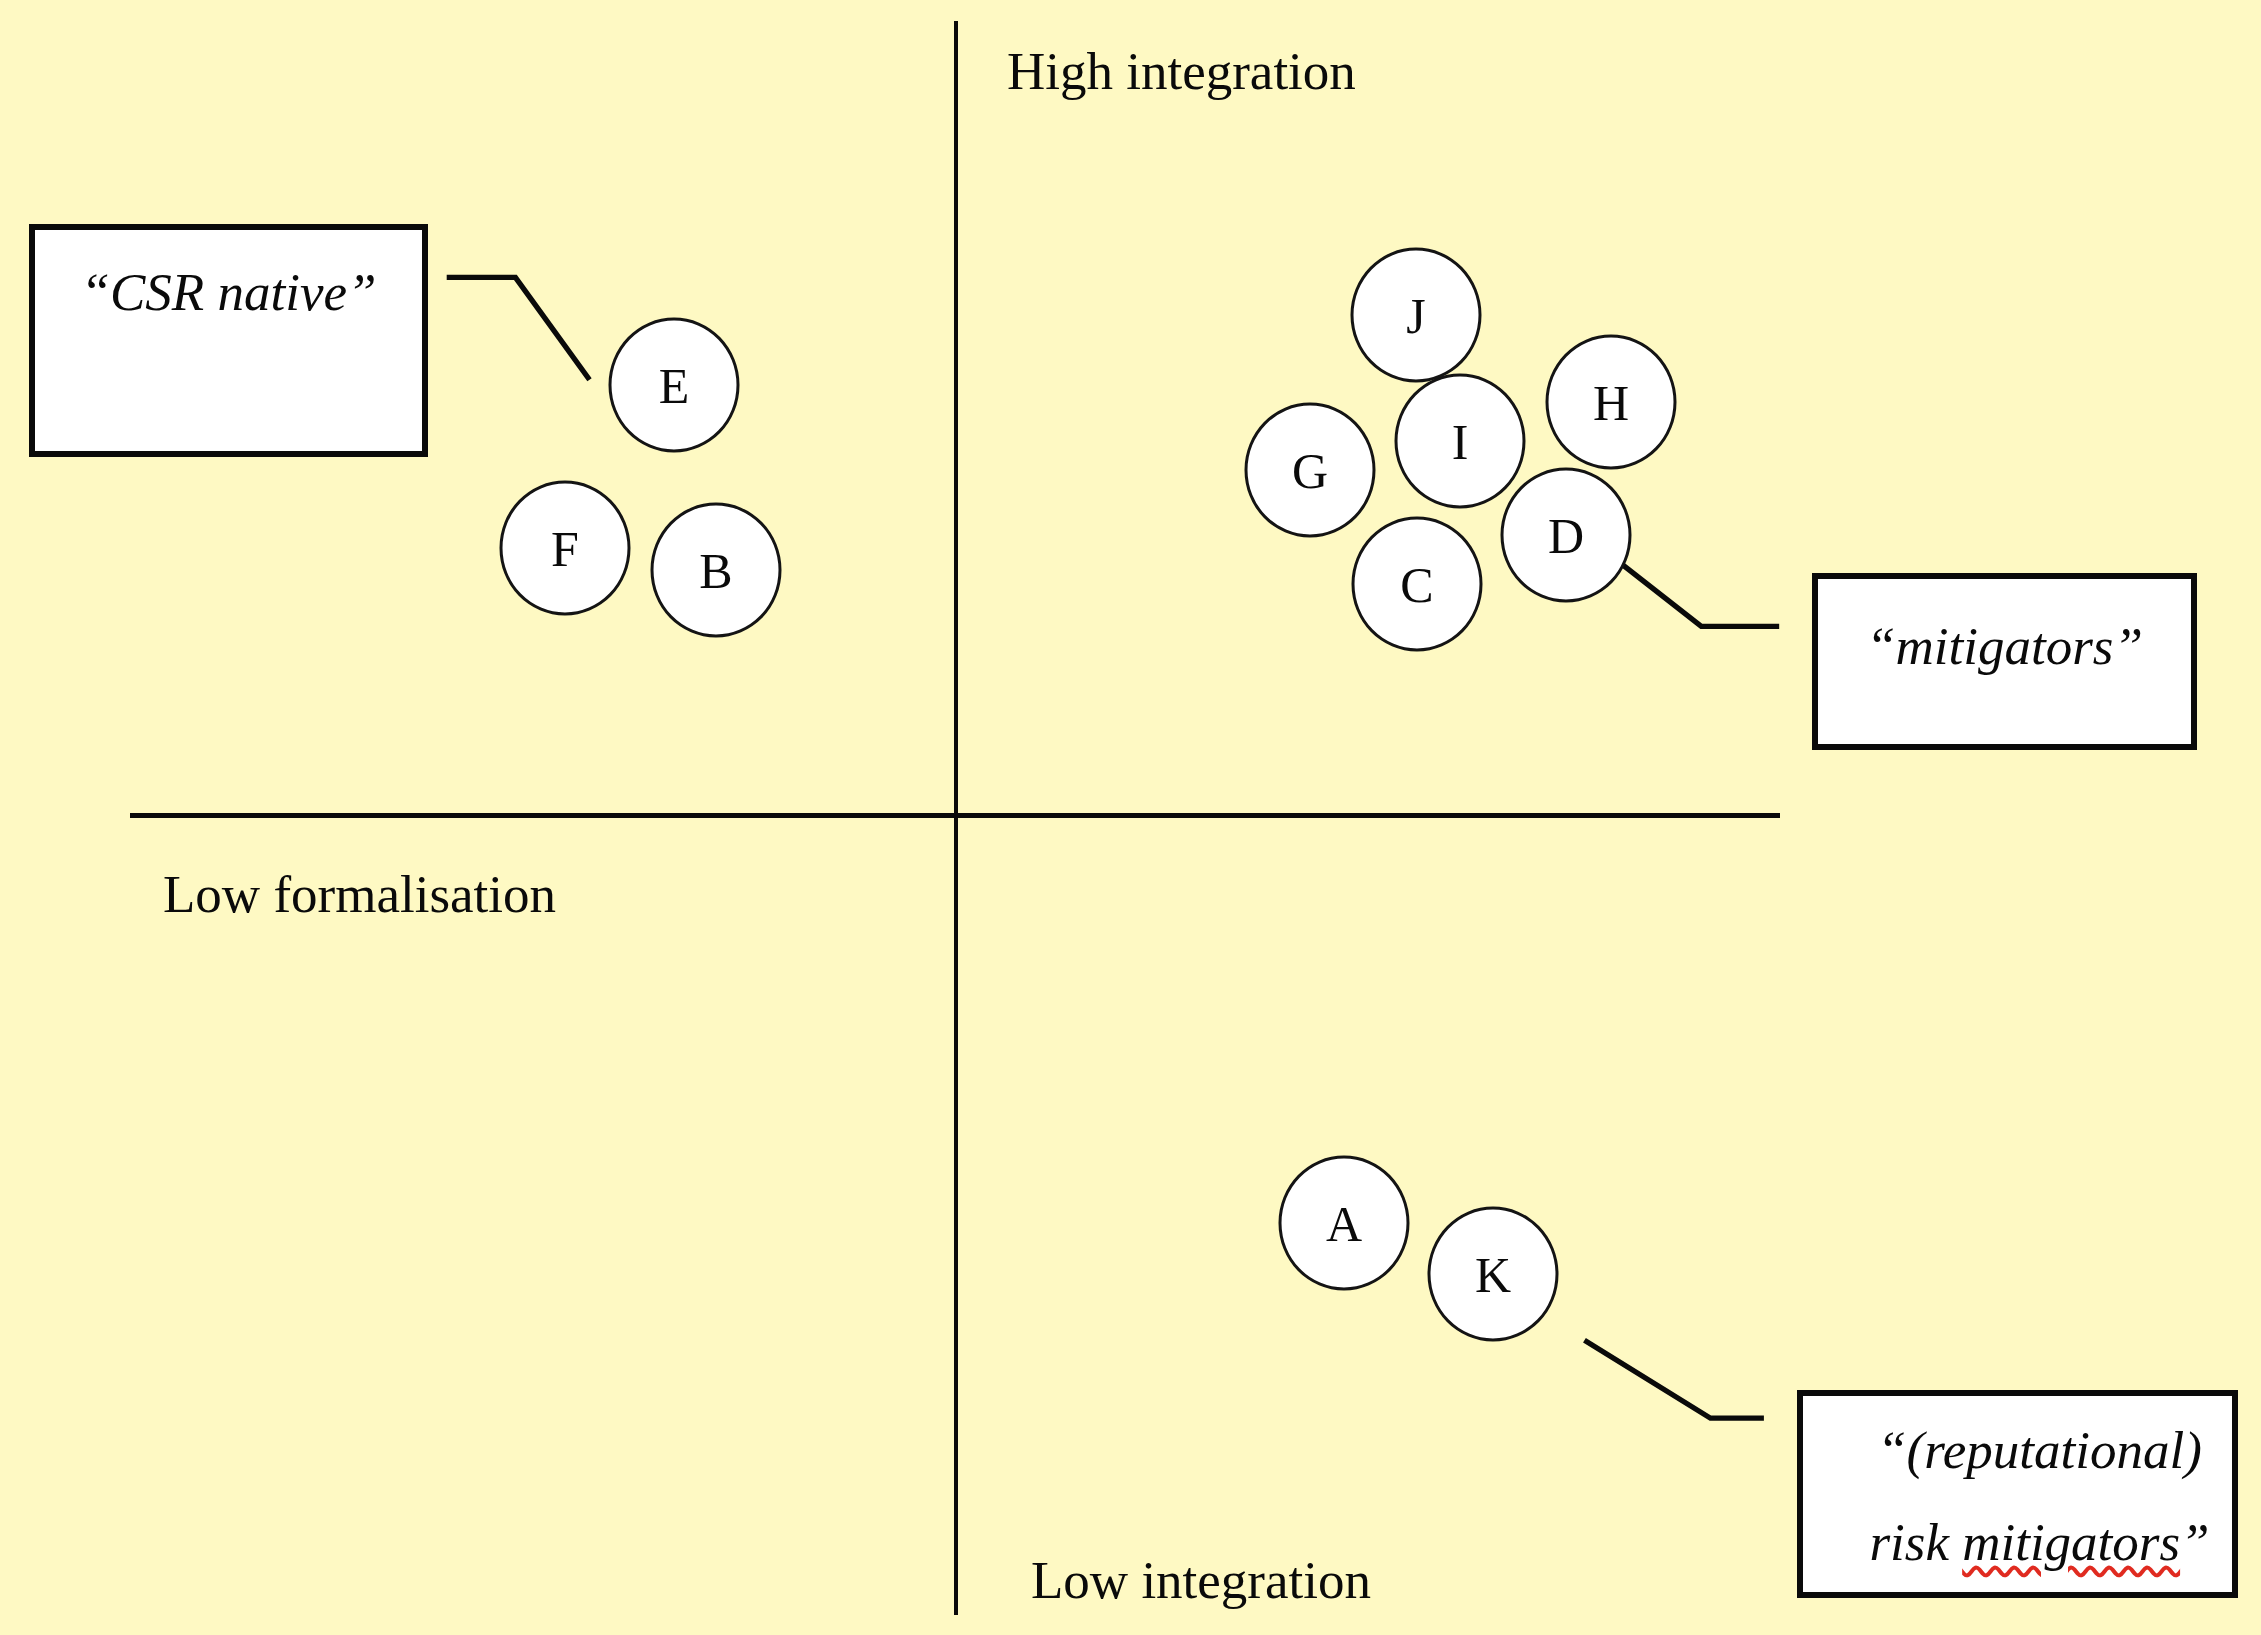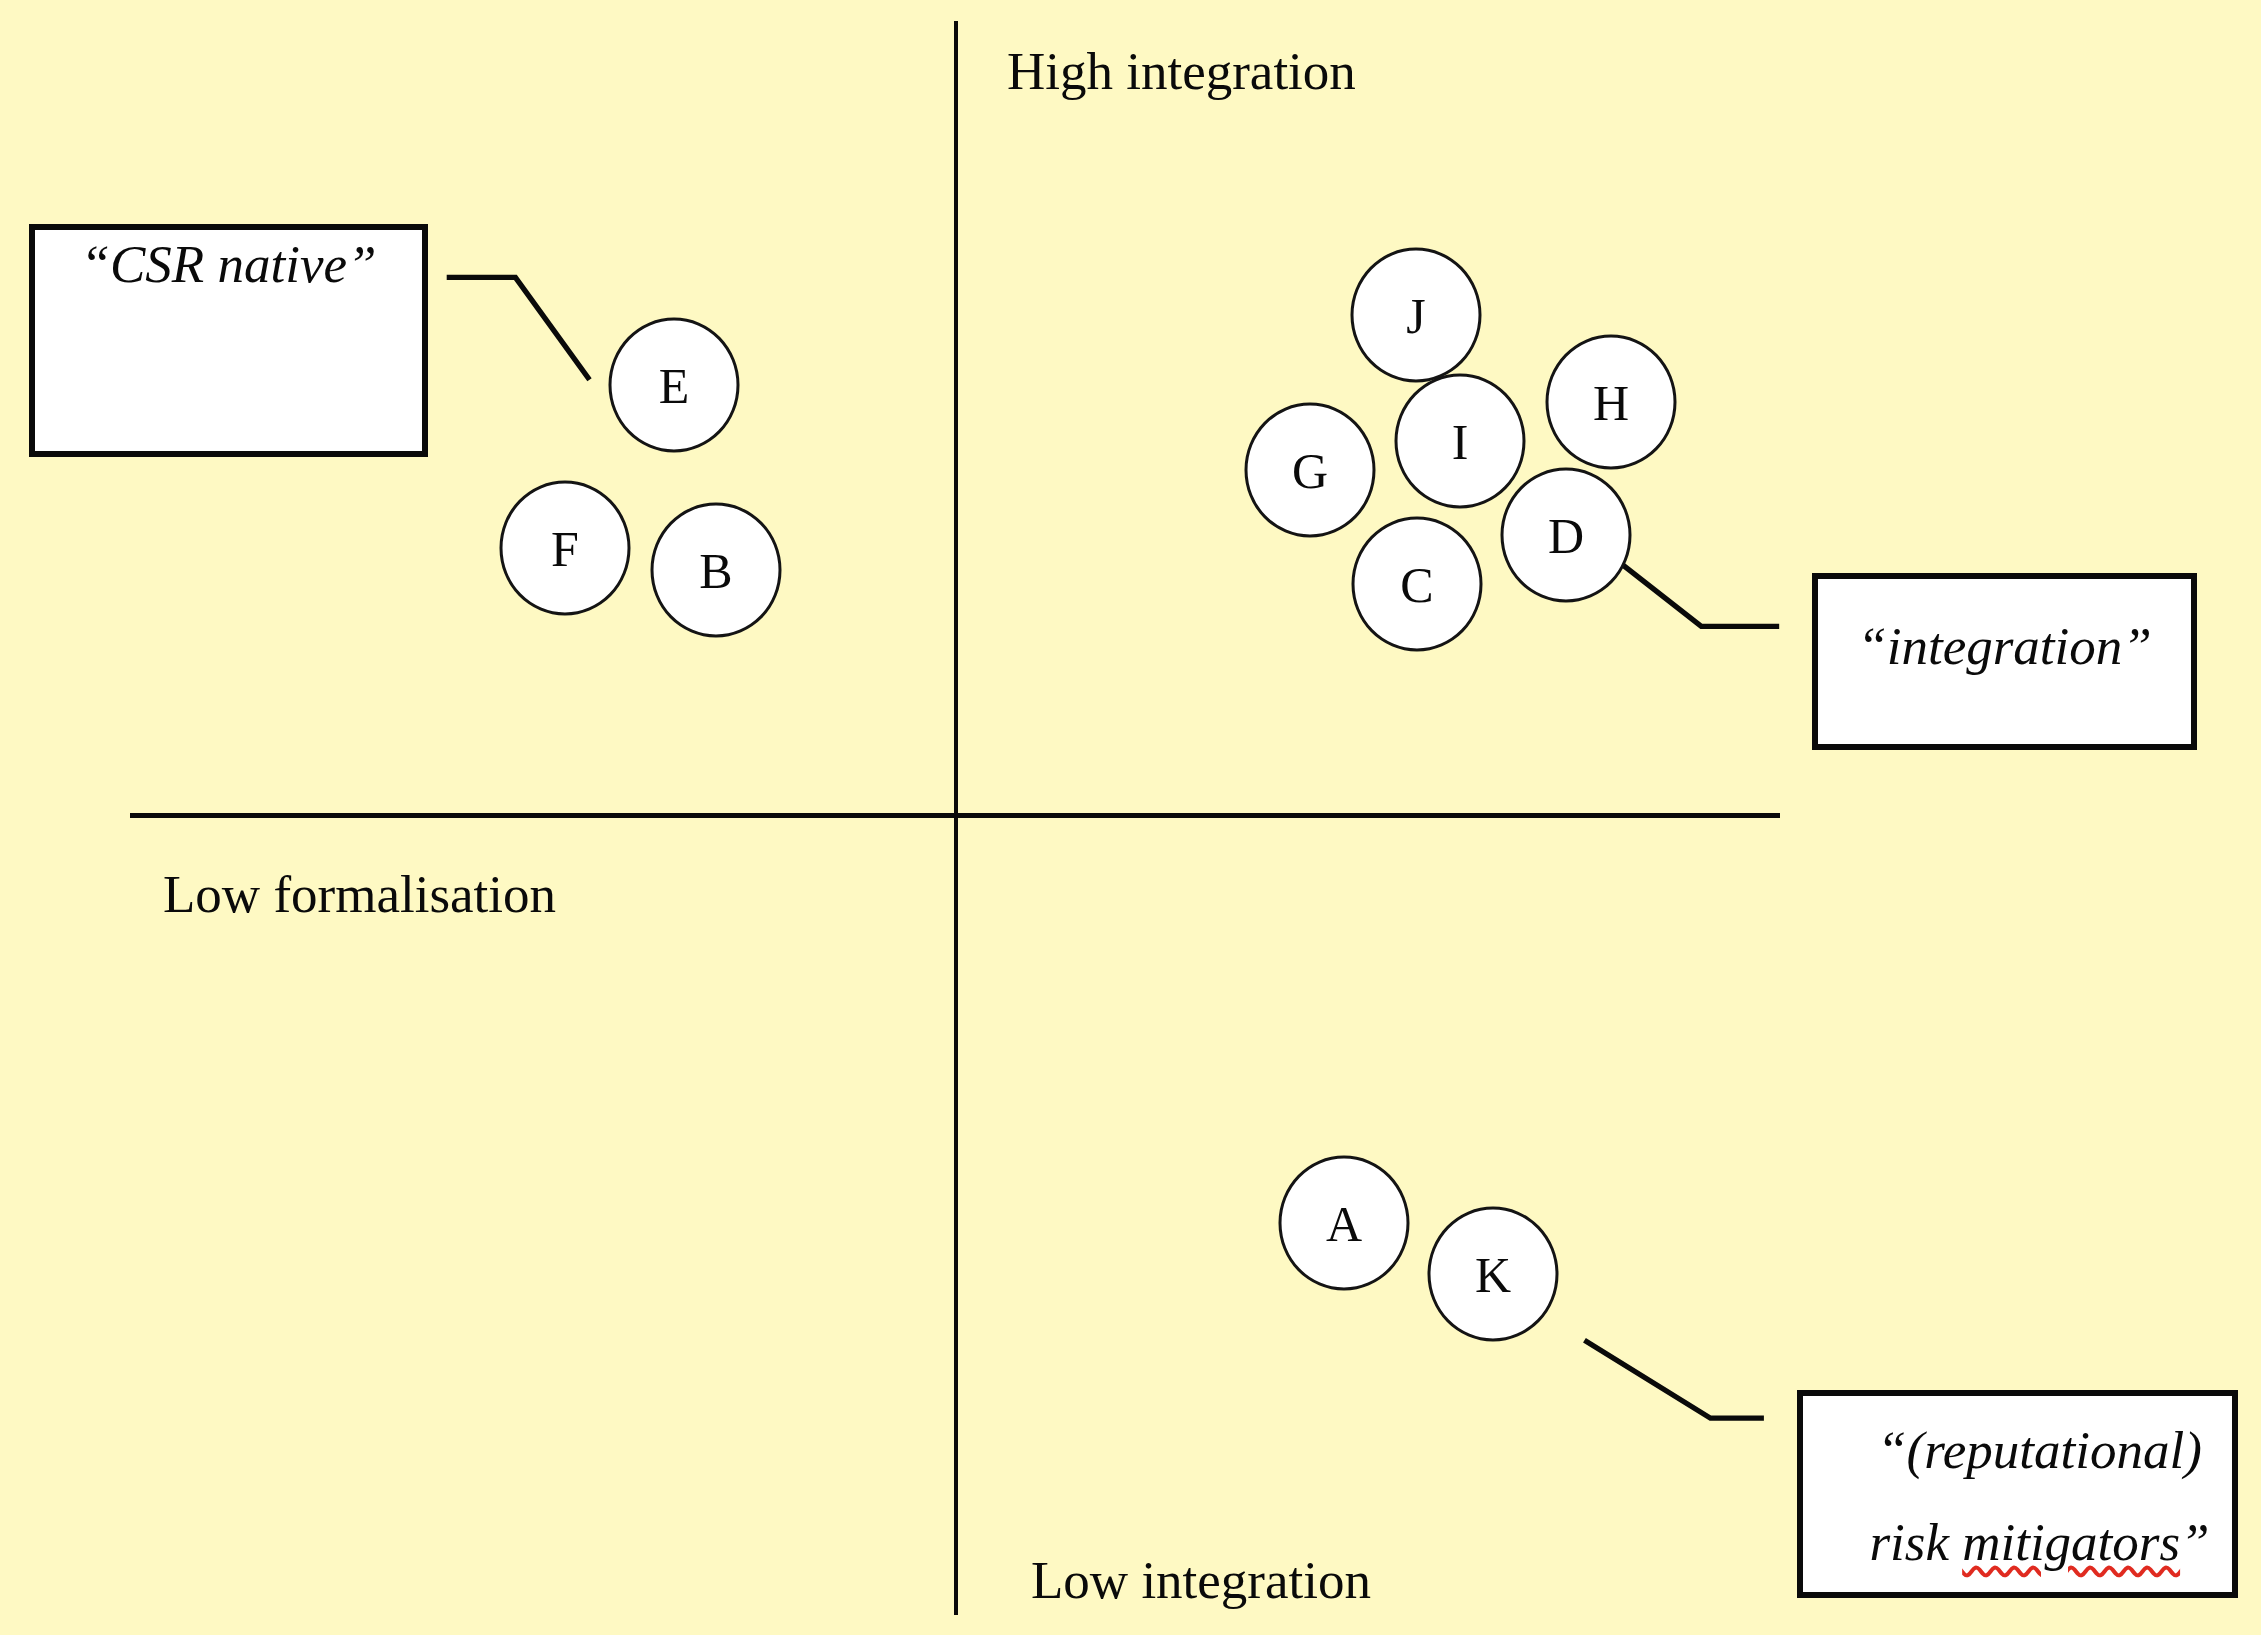--- a/index.html
+++ b/index.html
@@ -28,21 +28,21 @@
   .overlay polyline{fill:none;stroke:#0a0a0a;stroke-width:7;}
   .callout{
     position:absolute;
     border:6.9px solid #0a0a0a;
     background:#ffffff;
     box-sizing:border-box;
     font-style:italic;
     font-size:53px;line-height:61px;
     color:#0a0a0a;
   }
-  #co-csr{left:29px;top:224px;width:399px;height:233px;padding-top:4px;text-align:center;}
+  #co-csr{left:29px;top:224px;width:399px;height:233px;padding-top:32px;text-align:center;}
   #co-int{left:1812px;top:573px;width:385px;height:177px;padding-top:37px;text-align:center;}
   #co-rep{left:1797px;top:1390px;width:441px;height:208px;padding:7.6px 0 0 44px;text-align:center;}
   .co-line{height:92px;line-height:92px;white-space:nowrap;}
   .misspelled{
     text-decoration-line:underline;
     text-decoration-style:wavy;
     text-decoration-thickness:3.8px;
     text-underline-offset:6.1px;
   }
   .node{
@@ -74,21 +74,21 @@
     <polyline points="585,363 675,363 772,497"></polyline>
     <polyline points="2123,738 2228,820 2330,820"></polyline>
     <polyline points="2075,1755 2240,1857 2310,1857"></polyline>
   </svg>
 
   <div class="callout" id="co-csr">
     <span>“CSR native”</span>
   </div>
 
   <div class="callout" id="co-int">
-    <span>“integration”</span>
+    <span>“mitigators”</span>
   </div>
 
   <div class="callout" id="co-rep">
     <div class="co-line">“(reputational)</div>
     <div class="co-line"><span>risk </span><span class="misspelled" id="misspelled-word" style="text-decoration-color: rgb(224, 43, 32);">mitigators</span><span>”</span></div>
   </div>
 
   <div id="nodes">
       <div class="node" style="left: 1344px; top: 1223px;">
         <span>A</span>

